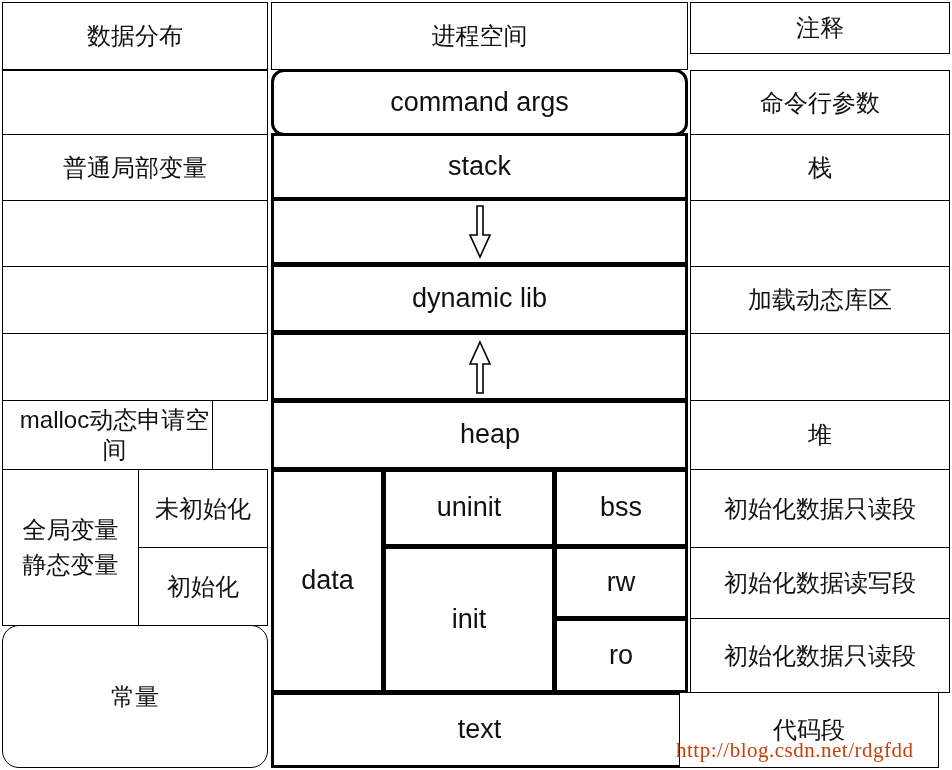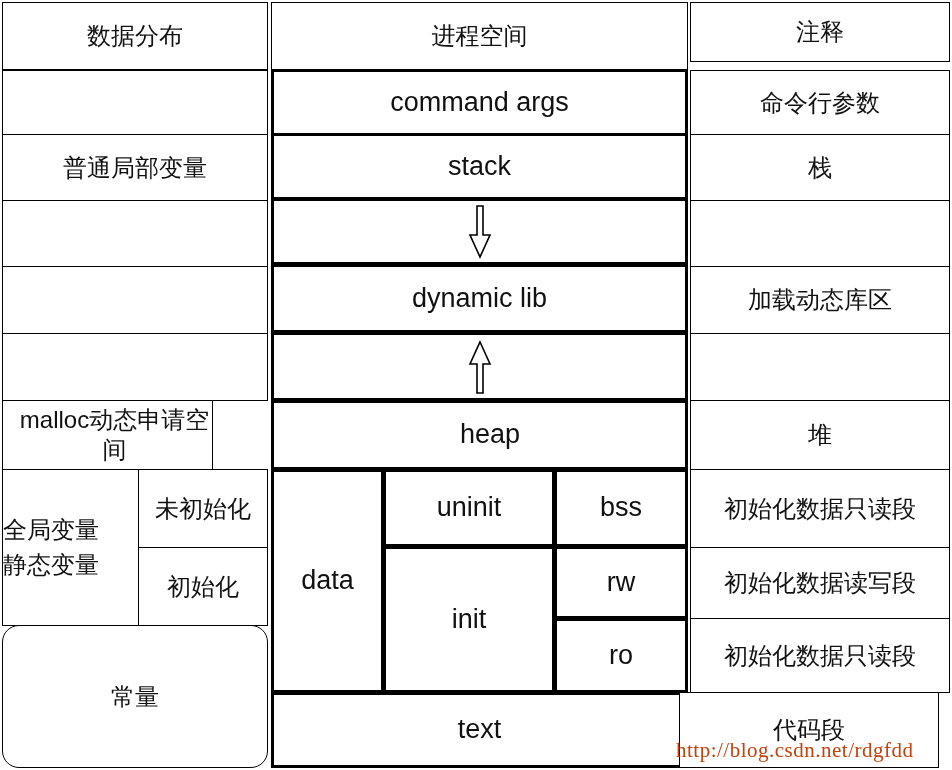--- a/index.html
+++ b/index.html
@@ -37,21 +37,21 @@
   }
   .cell.thin   { border-width: 1px; }
   .cell.thick  { border: 3px solid #000000; }
   .cell.cjk    { font-size: 24px; }
   .cell.latin  { font-size: 27px; }
   .cell.empty  { }
 
   .stack2 {
     display: flex;
     flex-direction: column;
-    align-items: flex-start;
+    align-items: center;
     justify-content: center;
     line-height: 1.45;
   }
 
   
   .arrow-wrap {
     position: absolute;
     display: flex;
     align-items: center;
     justify-content: center;
@@ -72,21 +72,21 @@
 </style>
 </head>
 <body>
 
 <div id="diagram">
 
   <div class="cell thin cjk" style="left:2px; top:2px; width:266px; height:68px;">数据分布</div>
 
   <div class="cell thin cjk" style="left:271px; top:2px; width:417px; height:68px;">进程空间</div>
 
-  <div class="cell thin cjk" style="left:690px; top:2px; width:260px; height:60px;">注释</div>
+  <div class="cell thin cjk" style="left:690px; top:2px; width:260px; height:52px;">注释</div>
 
   <div class="cell thin empty" style="left:2px; top:70px; width:266px; height:65px;"></div>
 
   <div class="cell thin cjk" style="left:2px; top:134px; width:266px; height:67px;">普通局部变量</div>
 
   <div class="cell thin empty" style="left:2px; top:200px; width:266px; height:67px;"></div>
 
   <div class="cell thin empty" style="left:2px; top:266px; width:266px; height:68px;"></div>
 
   <div class="cell thin empty" style="left:2px; top:333px; width:266px; height:68px;"></div>
@@ -97,21 +97,21 @@
     <span>全局变量</span>
     <span>静态变量</span>
   </div>
 
   <div class="cell thin cjk" style="left:138px; top:469px; width:130px; height:79px;">未初始化</div>
 
   <div class="cell thin cjk" style="left:138px; top:547px; width:130px; height:79px;">初始化</div>
 
   <div class="cell thin cjk" style="left:2px; top:625px; width:266px; height:143px;border-radius:17px;">常量</div>
 
-  <div class="cell thick latin" style="left:271px; top:69px; width:417px; height:67px;">command args</div>
+  <div class="cell thick latin" style="left:271px; top:69px; width:417px; height:67px;border-radius:13px;">command args</div>
 
   <div class="cell thick latin" style="left:271px; top:133px; width:417px; height:67px;">stack</div>
 
   <div class="cell thick" style="left:271px; top:198px; width:417px; height:67px;"></div>
   <div class="arrow-wrap" style="left:271px; top:198px; width:417px; height:67px;">
     <svg class="arrow-svg" width="24" height="54" viewBox="0 0 24 54" aria-hidden="true">
       <polygon points="9,1 15,1 15,30 22,30 12,52 2,30 9,30" fill="#ffffff" stroke="#000000" stroke-width="1.6" stroke-linejoin="miter"></polygon>
     </svg>
   </div>
 

